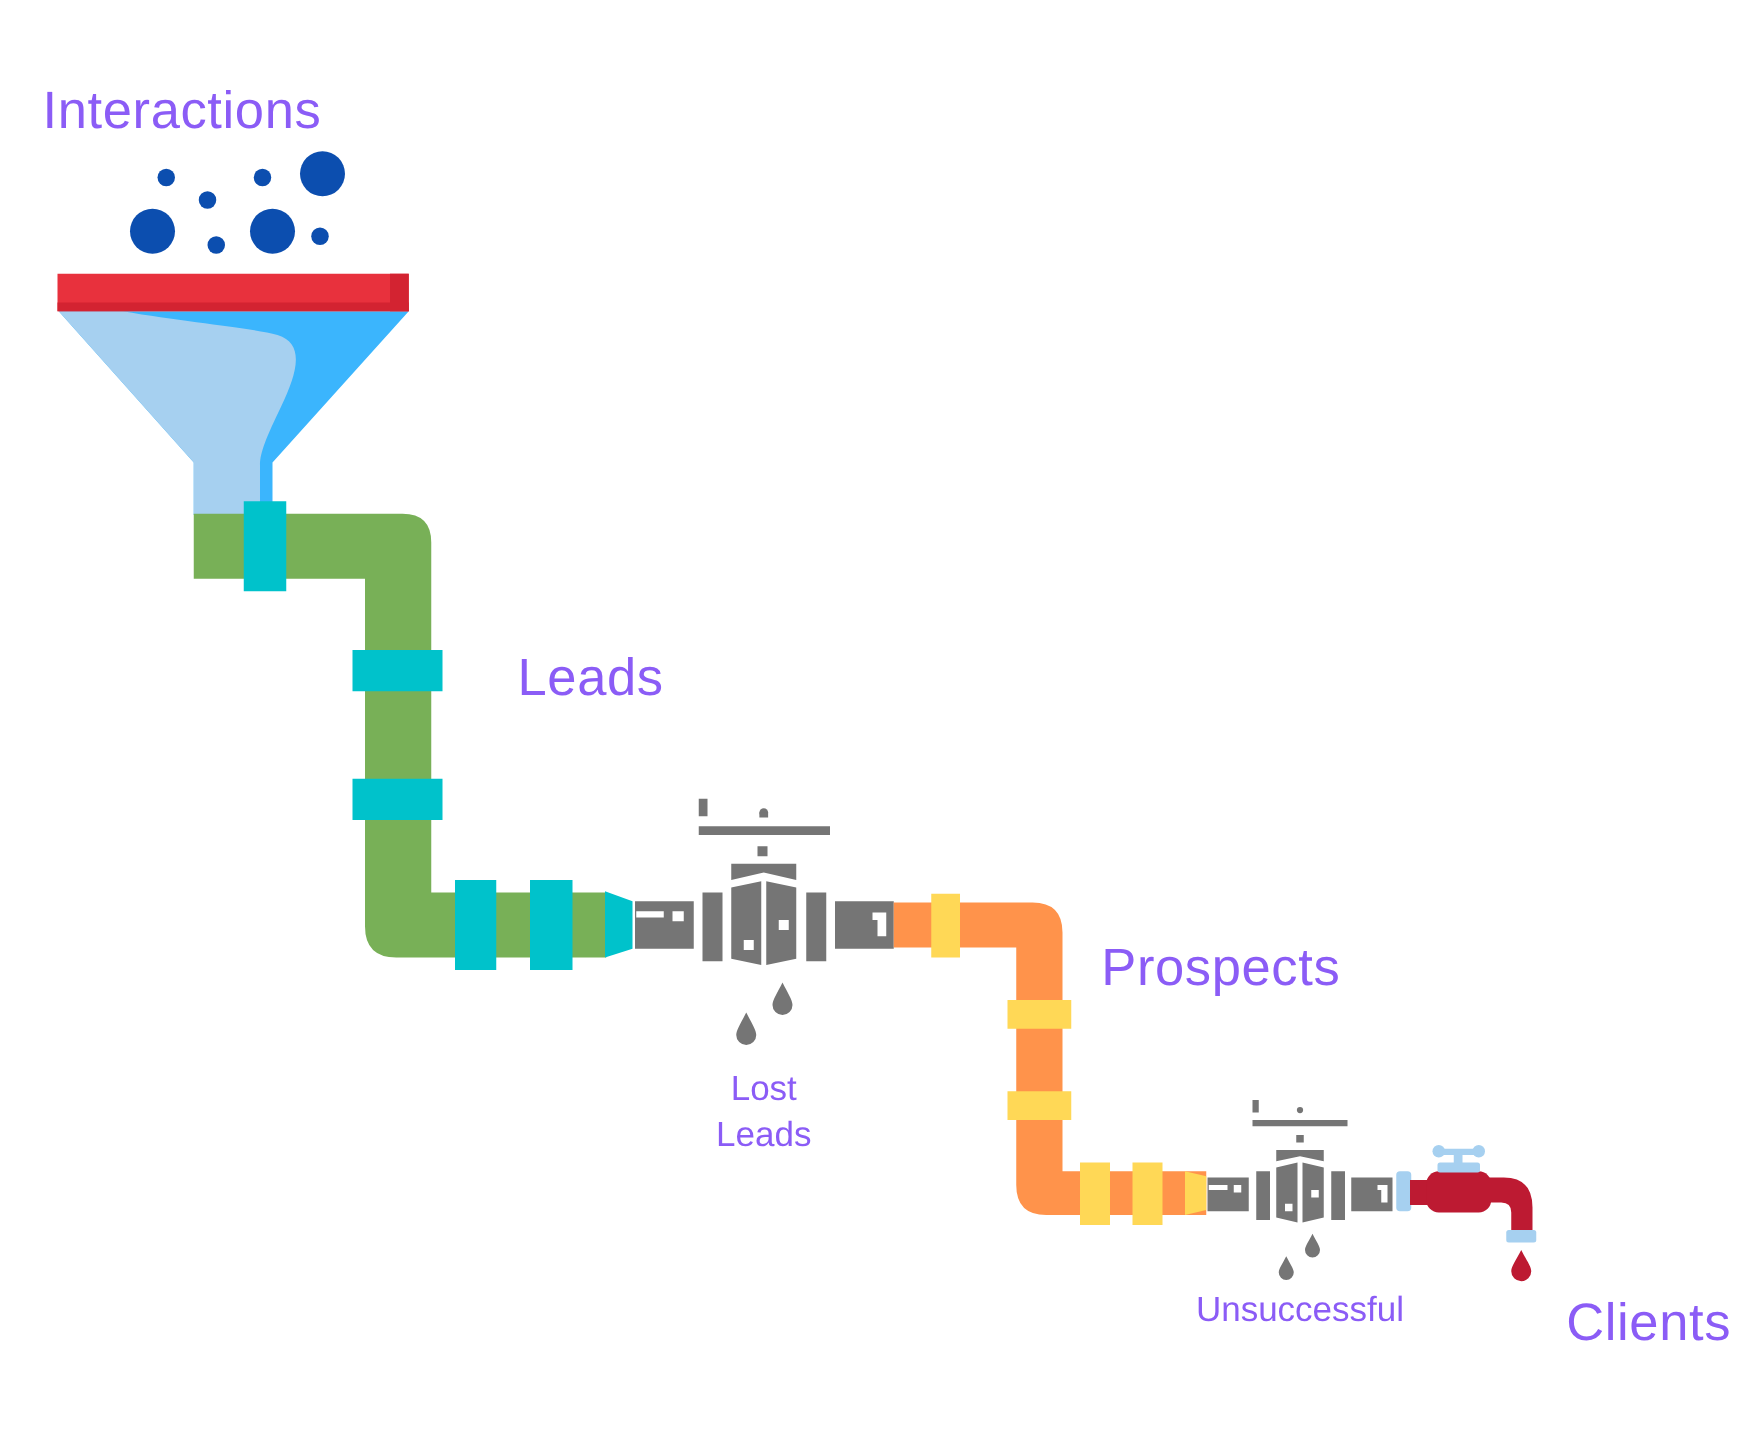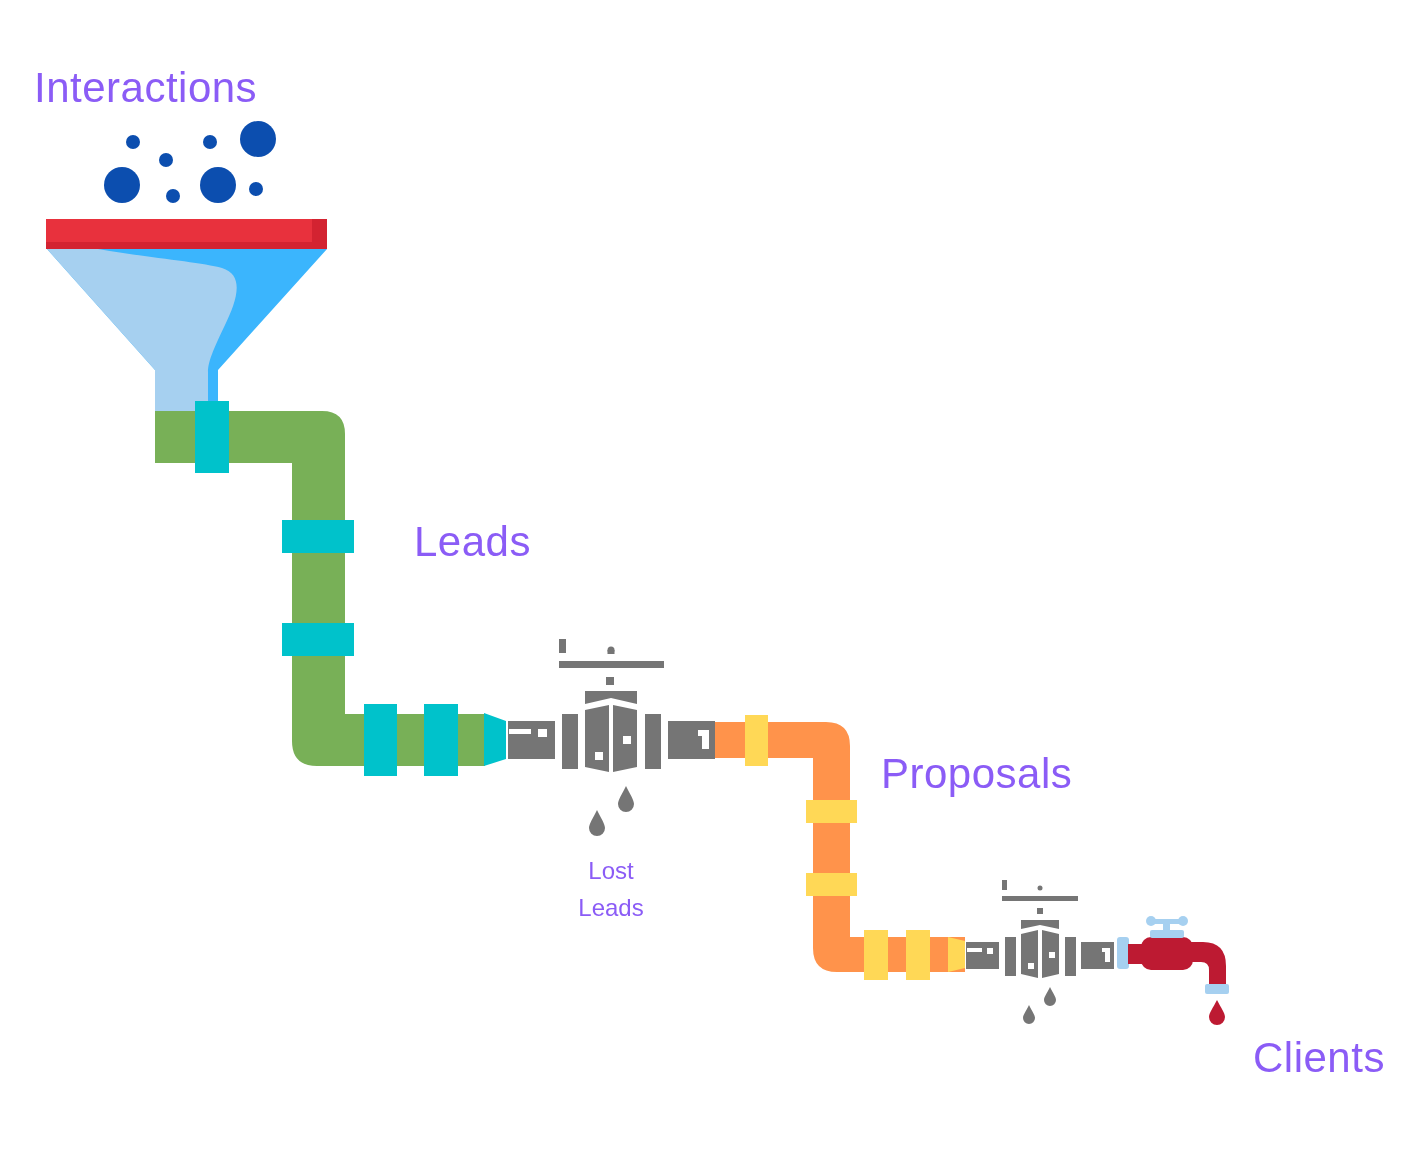--- a/index.html
+++ b/index.html
@@ -1,20 +1,20 @@
 <!DOCTYPE html>
 <html><head>
 <meta charset="utf-8">
 <style>
   html, body { margin: 0; padding: 0; background: #ffffff; }
   body { width: 1402px; height: 1161px; position: relative; overflow: hidden; }
   #stage { position: absolute; left: 0; top: 0; width: 1402px; height: 1161px; }
   .label { position: absolute; color: #8b5cf6; font-family: Liberation Sans, sans-serif; white-space: nowrap; }
   .stage-label { font-size: 42px; letter-spacing: 0.5px; }
-  .sub-label { font-size: 24px; text-align: center; line-height: 37px; }
+  .sub-label { font-size: 28px; text-align: center; line-height: 37px; }
 </style>
 </head>
 <body>
 
 <svg id="stage" viewBox="0 0 1402 1161">
 
   <g fill="#0c4eaf">
     <circle cx="133" cy="142" r="7"></circle>
     <circle cx="166" cy="160" r="7"></circle>
     <circle cx="210" cy="142" r="7"></circle>
@@ -106,21 +106,22 @@
     <rect x="1163" y="920" width="7" height="12" fill="#a6d0f0"></rect>
     <rect x="1150" y="919" width="34" height="5" rx="2" fill="#a6d0f0"></rect>
     <circle cx="1151" cy="921" r="5" fill="#a6d0f0"></circle>
     <circle cx="1183" cy="921" r="5" fill="#a6d0f0"></circle>
     <path d="M1217,1000 C1221,1008 1225,1013 1225,1017 A8,8 0 0 1 1209,1017 C1209,1013 1213,1008 1217,1000 Z" fill="#bd1a32"></path>
   </g>
 </svg>
 
 <div class="label stage-label" style="left:34px; top:64px;">Interactions</div>
 <div class="label stage-label" style="left:414px; top:518px;">Leads</div>
-<div class="label stage-label" style="left:881px; top:750px;">Proposals</div>
+<div class="label stage-label" style="left:881px; top:750px;">Prospects</div>
 <div class="label stage-label" style="left:1229px; top:1034px;margin-left:24px;">Clients</div>
 
 <div class="label sub-label" style="left:560px; top:852px; width:102px;">
   <div>Lost</div>
   <div>Leads</div>
 </div>
 <div class="label sub-label" style="left:945px; top:1029px; width:190px;">
+  <div>Unsuccessful</div>
 </div>
 
 </body></html>

